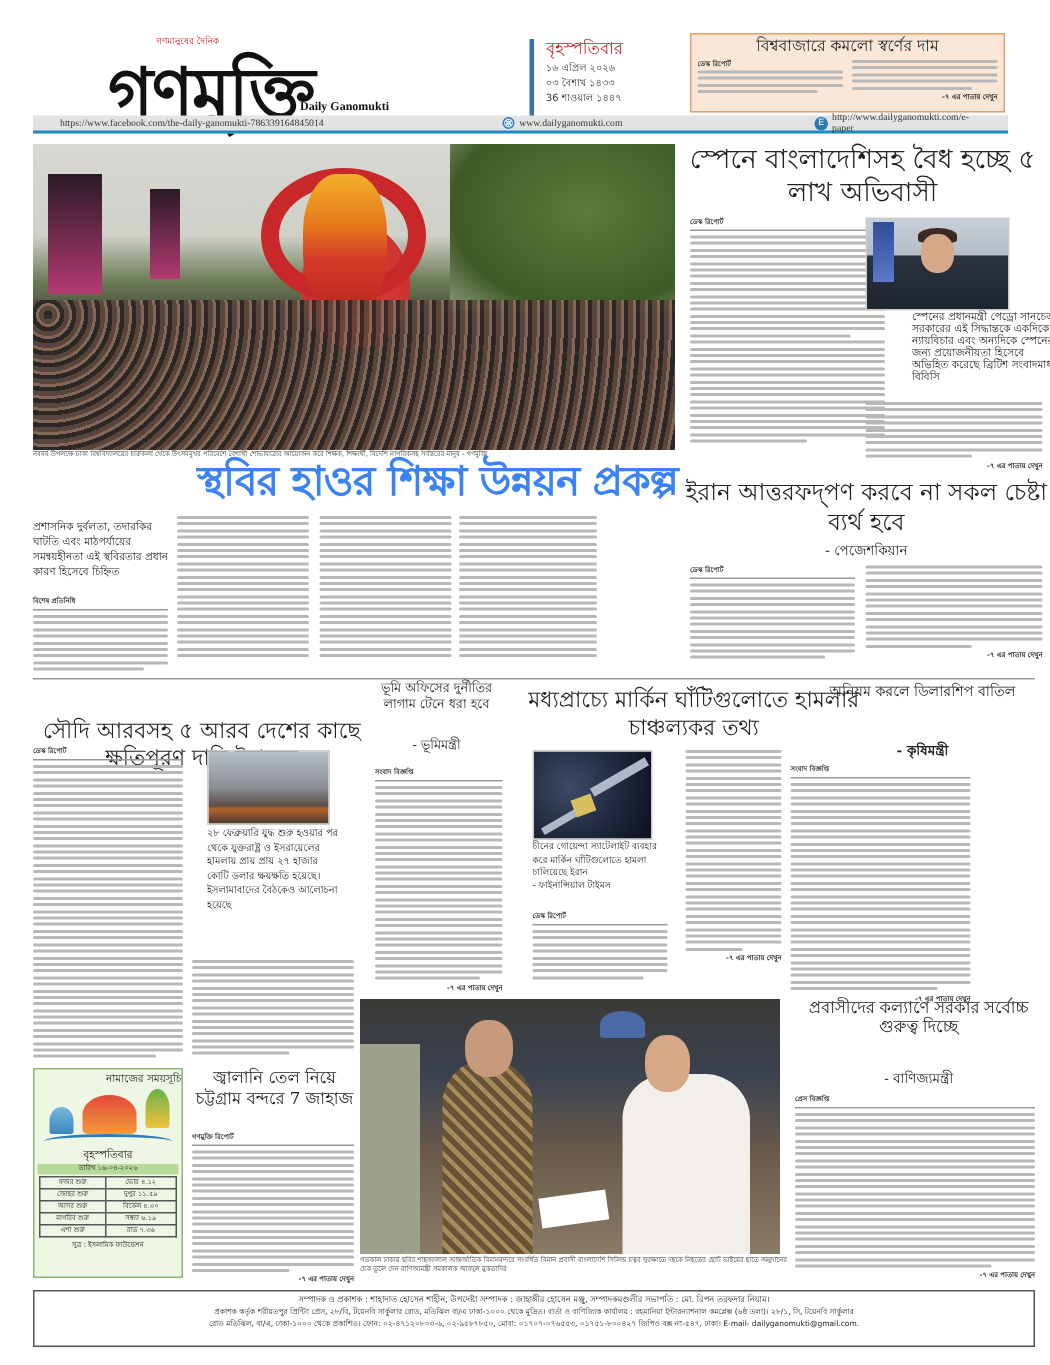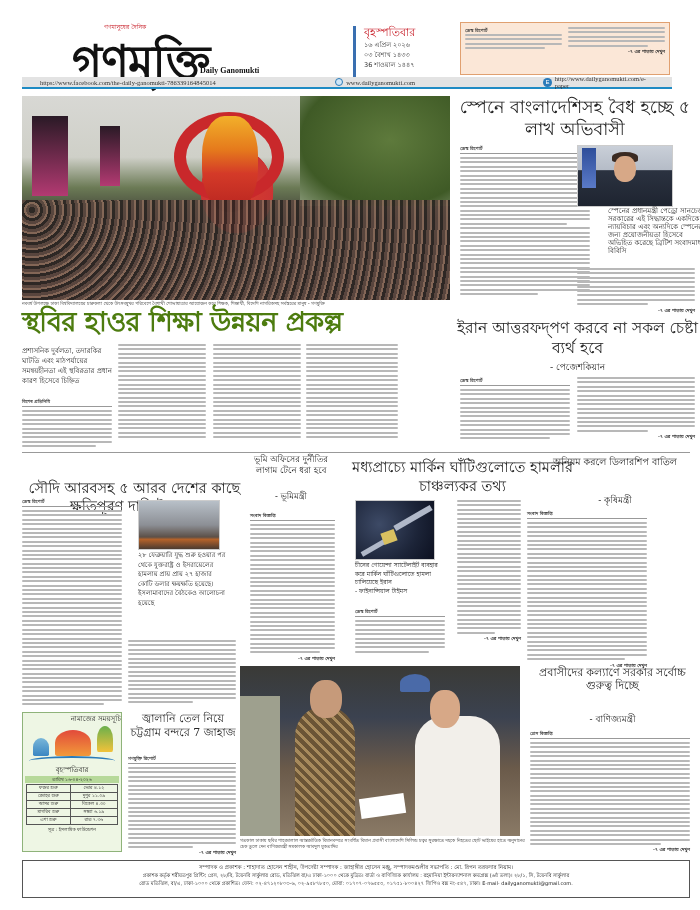--- a/index.html
+++ b/index.html
@@ -56,21 +56,21 @@
   .h-spain { left: 455px; top: 96px; width: 240px; font-family: "DejaVu Serif", serif; font-size: 17.5px; line-height: 22px; text-align: center; }
   .spain-body { left: 460px; top: 145px; width: 130px; }
   .spain-photo { left: 577px; top: 145px; width: 96px; height: 62px; background: linear-gradient(180deg,#c9cfd8 0%, #b5bcc7 40%, #2b3240 41%, #1e2430 100%); border:1px solid #ccc; overflow:hidden; }
   .spain-photo .face { position:absolute; left:36px; top:10px; width:22px; height:26px; border-radius:45%; background:#d7a887; }
   .spain-photo .hair { position:absolute; left:34px; top:6px; width:26px; height:10px; border-radius:50% 50% 20% 20%; background:#3a2a22; }
   .spain-photo .flag { position:absolute; left:4px; top:2px; width:14px; height:40px; background:linear-gradient(180deg,#2e4e9a,#5a7ac8); }
   .spain-cap { left: 608px; top: 207px; width: 100px; font-size: 7px; line-height: 8px; color:#222; }
   .spain-body2 { left: 577px; top: 268px; width: 118px; }
 
   
-  .h-main { left: 22px; top: 305px; width: 430px; font-family: "DejaVu Serif", serif; font-size: 27px; font-weight: bold; color: #4d7c0f; text-align: left; line-height: 34px; letter-spacing: -0.5px; }
+  .h-main { left: 22px; top: 305px; width: 430px; font-family: "DejaVu Serif", serif; font-size: 27px; font-weight: bold; color: #3b82f6; text-align: right; line-height: 34px; letter-spacing: -0.5px; }
   .h-iran { left: 455px; top: 318px; width: 245px; font-family: "DejaVu Serif", serif; font-size: 15.5px; line-height: 20px; text-align: center; }
   .h-iran-sub { left: 455px; top: 360px; width: 245px; font-size: 9px; text-align: center; }
 
   .deck { left: 22px; top: 346px; width: 90px; font-size: 7px; line-height: 10px; color: #222; }
   .c1 { left: 22px; top: 398px; width: 90px; }
   .c2 { left: 118px; top: 344px; width: 88px; }
   .c3 { left: 213px; top: 344px; width: 88px; }
   .c4 { left: 306px; top: 344px; width: 92px; }
   .iran-c1 { left: 460px; top: 377px; width: 110px; }
   .iran-c2 { left: 577px; top: 377px; width: 118px; }
@@ -145,20 +145,21 @@
 <div class="abs logo-en">Daily Ganomukti</div>
 
 <div class="abs datebox">
   <div class="dayname">বৃহস্পতিবার</div>
   <div class="dateline">১৬ এপ্রিল ২০২৬</div>
   <div class="dateline">০৩ বৈশাখ ১৪৩৩</div>
   <div class="dateline">36 শাওয়াল ১৪৪৭</div>
 </div>
 
 <div class="abs teaser">
+  <h3>বিশ্ববাজারে কমলো স্বর্ণের দাম</h3>
   <div class="cols">
     <div class="col">
       <div class="byline">ডেস্ক রিপোর্ট</div>
       <div class="lines">
           <i></i>
           <i></i>
           <i></i>
           <i class="m"></i>
         </div>
     </div>
@@ -568,21 +569,21 @@
       <i></i>
       <i></i>
       <i></i>
       <i></i>
       <i class="s"></i>
     </div>
   <div class="more">-৭ এর পাতায় দেখুন</div>
 </div>
 
 <div class="abs h-dealer">অনিয়ম করলে ডিলারশিপ বাতিল</div>
-<div class="abs" style="left:530px; top:493px; width:170px; font-size:9px; text-align:center; font-family:'DejaVu Serif',serif;">- কৃষিমন্ত্রী</div>
+<div class="abs" style="left:530px; top:493px; width:170px; font-size:9px; text-align:center; font-family:'DejaVu Serif',serif;font-weight:bold;">- কৃষিমন্ত্রী</div>
 <div class="abs dealer-c">
   <div class="byline">সংবাদ বিজ্ঞপ্তি</div>
   <div class="hr" style="position:relative; width:100%; margin:1px 0 3px;"></div>
   <div class="lines">
       <i></i>
       <i></i>
       <i></i>
       <i></i>
       <i></i>
       <i></i>

